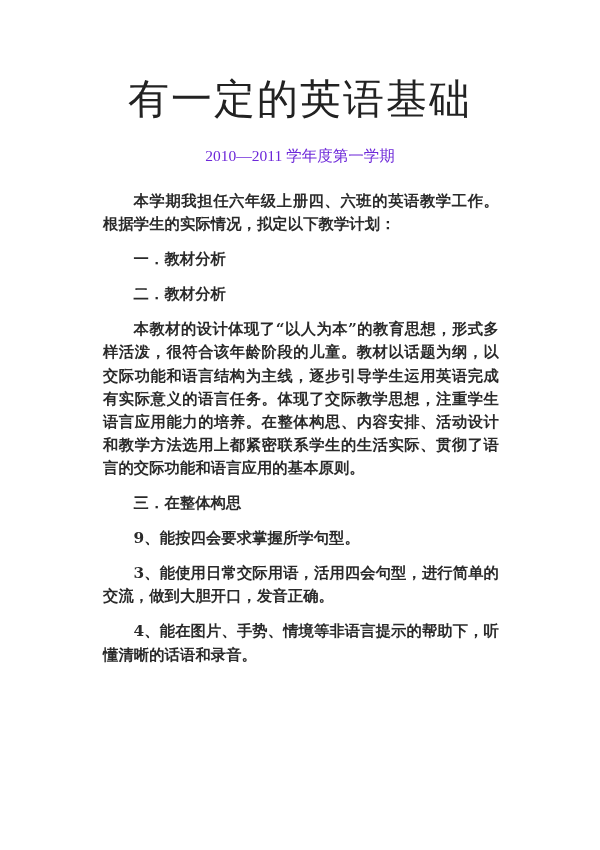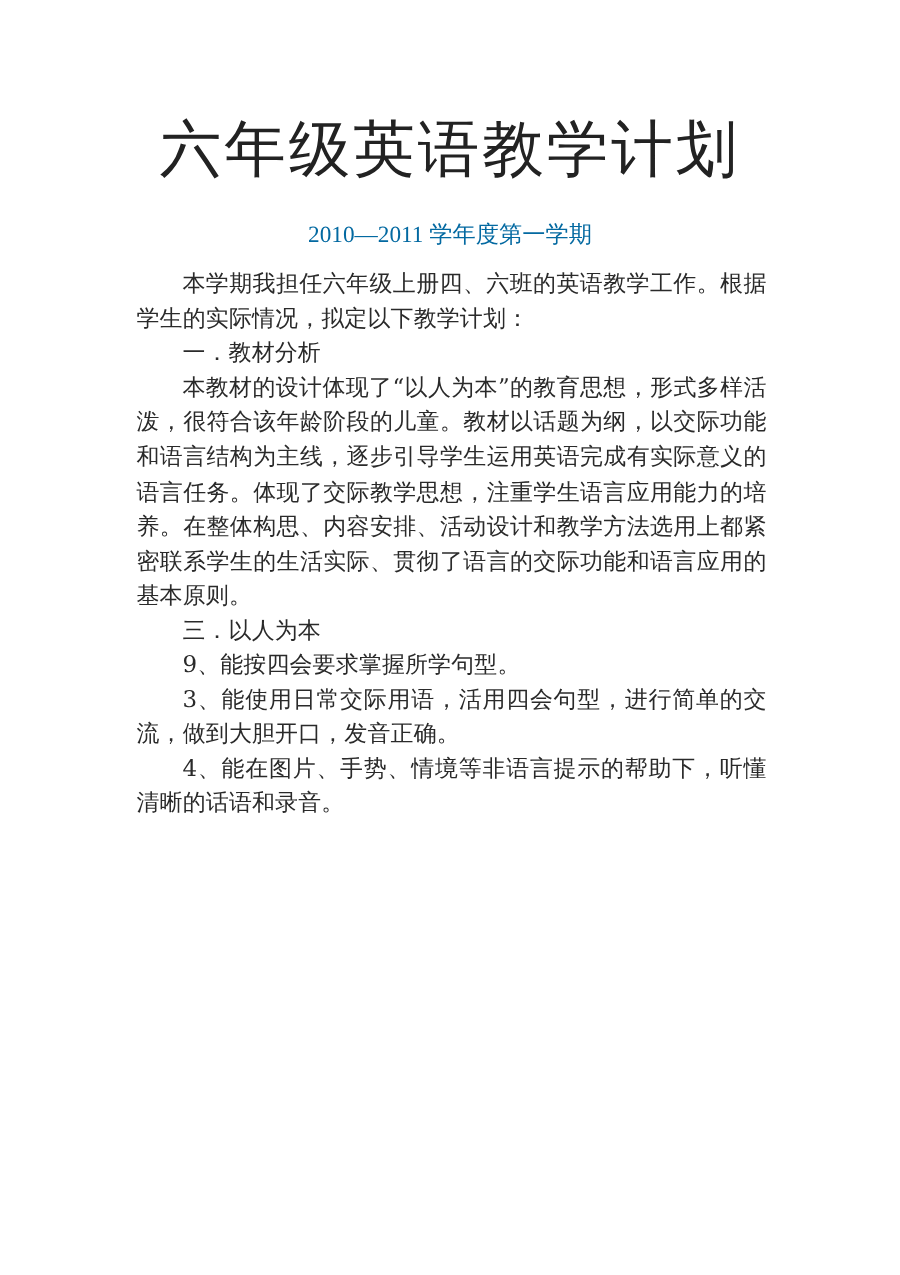--- a/index.html
+++ b/index.html
@@ -4,40 +4,41 @@
 <style>
   html, body { margin: 0; padding: 0; background: #ffffff; }
   body { width: 600px; height: 850px; position: relative; overflow: hidden; color: #1e1e1e; }
   .title {
     position: absolute; left: 0; top: 72px; width: 600px; text-align: center;
     font-family: "DejaVu Serif", "Liberation Serif", serif; font-size: 41px; letter-spacing: 2px;
     color: #222; font-weight: normal; margin: 0;
   }
   .subtitle {
     position: absolute; left: 0; top: 146px; width: 600px; text-align: center;
-    font-family: "Liberation Serif", "DejaVu Serif", serif; font-size: 15.5px; color: #0369a1;
+    font-family: "Liberation Serif", "DejaVu Serif", serif; font-size: 15.5px; color: #6d28d9;
   }
   .body {
     position: absolute; left: 91px; top: 178px; width: 420px;
     font-family: "DejaVu Serif", "Liberation Serif", serif; font-size: 15.3px; line-height: 23.1px;
     color: #2a2a2a; text-align: justify; letter-spacing: 0.1px;
   }
-  .body p { margin: 0; text-indent: 2em; }
+  .body p { margin: 12px; text-indent: 2em; font-weight: bold; }
   .body .h { text-indent: 2em; }
 </style>
 </head>
 <body>
 
-<h1 class="title">六年级英语教学计划</h1>
+<h1 class="title">有一定的英语基础</h1>
 <div class="subtitle">2010—2011 学年度第一学期</div>
 
 <div class="body">
   <p>本学期我担任六年级上册四、六班的英语教学工作。根据学生的实际情况，拟定以下教学计划：</p>
 
   <p class="h">一．教材分析</p>
 
+  <p class="h">二．教材分析</p>
   <p>本教材的设计体现了“以人为本”的教育思想，形式多样活泼，很符合该年龄阶段的儿童。教材以话题为纲，以交际功能和语言结构为主线，逐步引导学生运用英语完成有实际意义的语言任务。体现了交际教学思想，注重学生语言应用能力的培养。在整体构思、内容安排、活动设计和教学方法选用上都紧密联系学生的生活实际、贯彻了语言的交际功能和语言应用的基本原则。</p>
 
-  <p class="h">三．以人为本</p>
+  <p class="h">三．在整体构思</p>
   <p>9、能按四会要求掌握所学句型。</p>
   <p>3、能使用日常交际用语，活用四会句型，进行简单的交流，做到大胆开口，发音正确。</p>
   <p>4、能在图片、手势、情境等非语言提示的帮助下，听懂清晰的话语和录音。</p>
 </div>
 
 </body></html>

